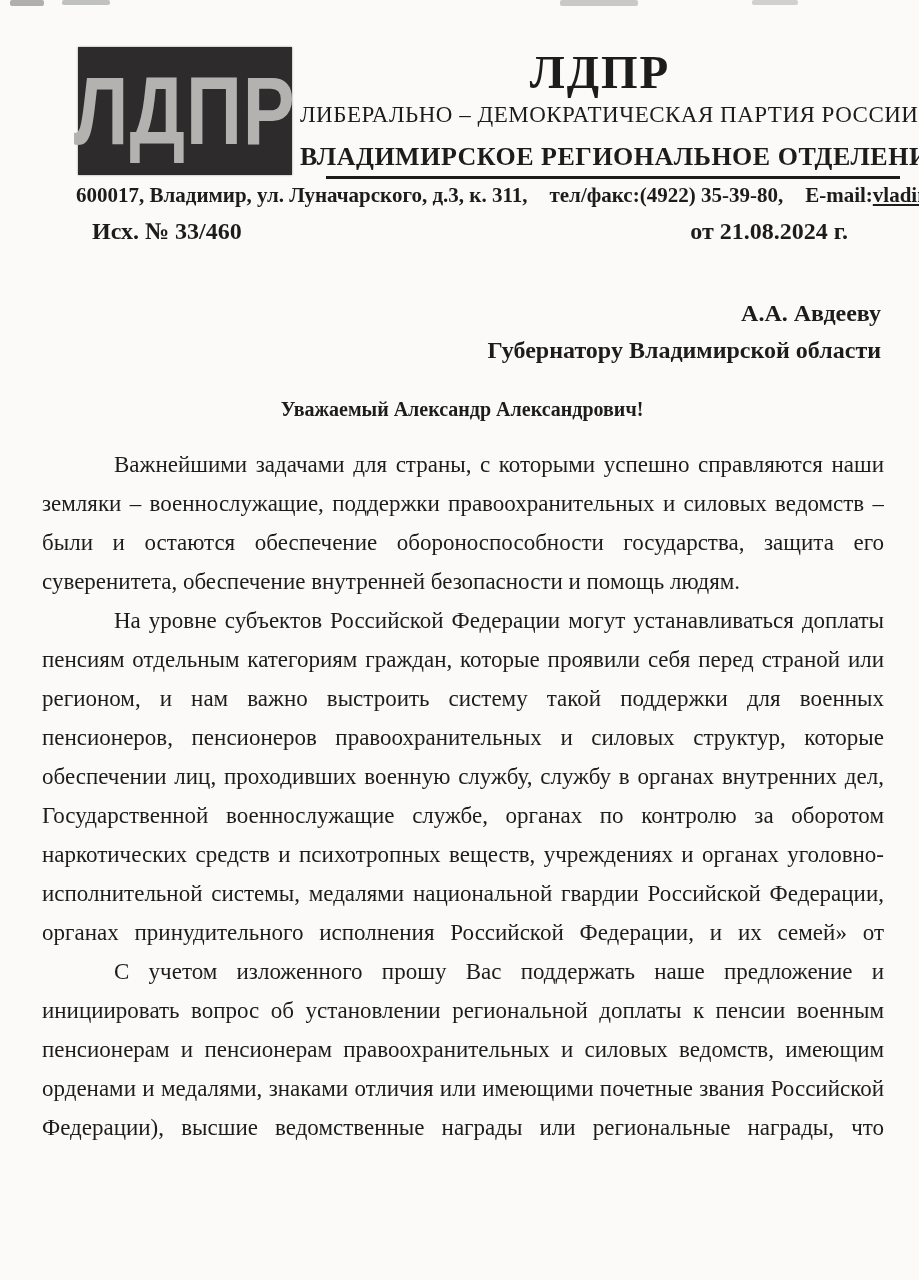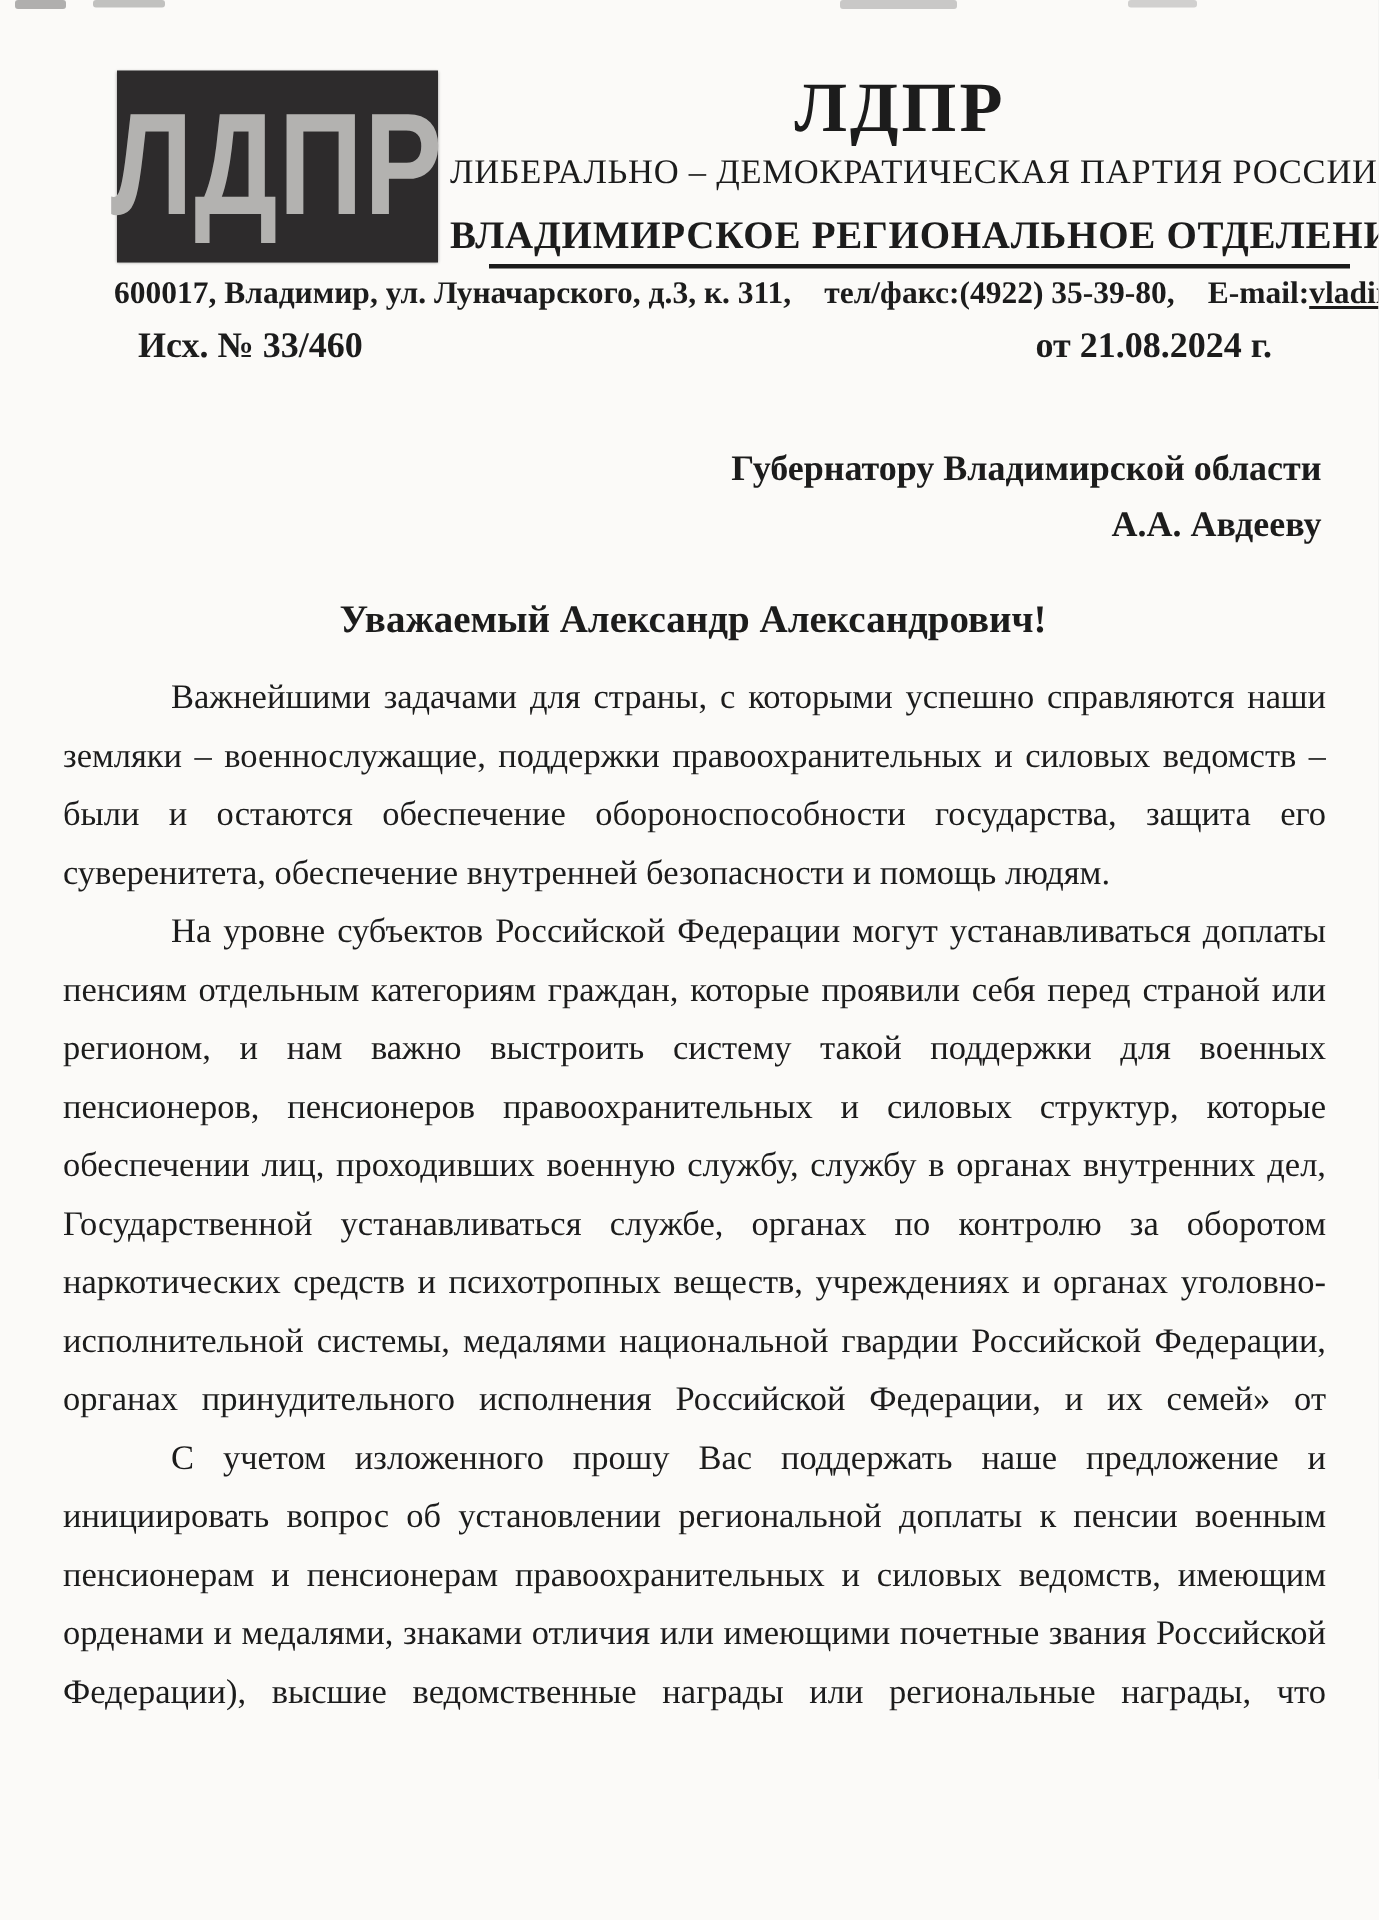--- a/index.html
+++ b/index.html
@@ -63,21 +63,21 @@
 
   
   .addressee{
     position:absolute;right:38px;top:295px;
     text-align:right;font-size:24px;font-weight:700;line-height:37px;
   }
 
   
   .salutation{
     position:absolute;left:42px;top:398px;width:840px;
-    text-align:center;font-size:26px;font-weight:700;
+    text-align:center;font-size:20px;font-weight:700;
   }
 
   
   .body-text{
     position:absolute;left:42px;top:445px;width:842px;
     font-size:23px;
   }
   .jline{
     line-height:39px;height:39px;
     text-align:justify;text-align-last:justify;
@@ -111,38 +111,38 @@
   <div class="address-row">
     <span>600017, Владимир, ул. Луначарского, д.3, к. 311,</span><span class="gap"></span><span>тел/факс:(4922) 35-39-80,</span><span class="gap"></span><span>E-mail:</span><span class="email">vladimir@ldpr.ru</span>
   </div>
 
   <div class="ref-row">
     <span>Исх. № 33/460</span>
     <span>от 21.08.2024 г.</span>
   </div>
 
   <div class="addressee">
+    <div>А.А. Авдееву</div>
     <div>Губернатору Владимирской области</div>
-    <div>А.А. Авдееву</div>
   </div>
 
   <div class="salutation">Уважаемый Александр Александрович!</div>
 
   <div class="body-text">
     <div class="jline first">Важнейшими задачами для страны, с которыми успешно справляются наши</div>
     <div class="jline">земляки – военнослужащие, поддержки правоохранительных и силовых ведомств –</div>
     <div class="jline">были и остаются обеспечение обороноспособности государства, защита его</div>
     <div class="jline plain">суверенитета, обеспечение внутренней безопасности и помощь людям.</div>
 
     <div class="jline first">На уровне субъектов Российской Федерации могут устанавливаться доплаты к</div>
     <div class="jline">пенсиям отдельным категориям граждан, которые проявили себя перед страной или</div>
     <div class="jline">регионом, и нам важно выстроить систему такой поддержки для военных</div>
     <div class="jline">пенсионеров, пенсионеров правоохранительных и силовых структур, которые</div>
     <div class="jline">обеспечении лиц, проходивших военную службу, службу в органах внутренних дел,</div>
-    <div class="jline">Государственной устанавливаться службе, органах по контролю за оборотом</div>
+    <div class="jline">Государственной военнослужащие службе, органах по контролю за оборотом</div>
     <div class="jline">наркотических средств и психотропных веществ, учреждениях и органах уголовно-</div>
     <div class="jline">исполнительной системы, медалями национальной гвардии Российской Федерации,</div>
     <div class="jline">органах принудительного исполнения Российской Федерации, и их семей» от</div>
 
     <div class="jline first">С учетом изложенного прошу Вас поддержать наше предложение и</div>
     <div class="jline">инициировать вопрос об установлении региональной доплаты к пенсии военным</div>
     <div class="jline">пенсионерам и пенсионерам правоохранительных и силовых ведомств, имеющим</div>
     <div class="jline">орденами и медалями, знаками отличия или имеющими почетные звания Российской</div>
     <div class="jline">Федерации), высшие ведомственные награды или региональные награды, что</div>
   </div>

